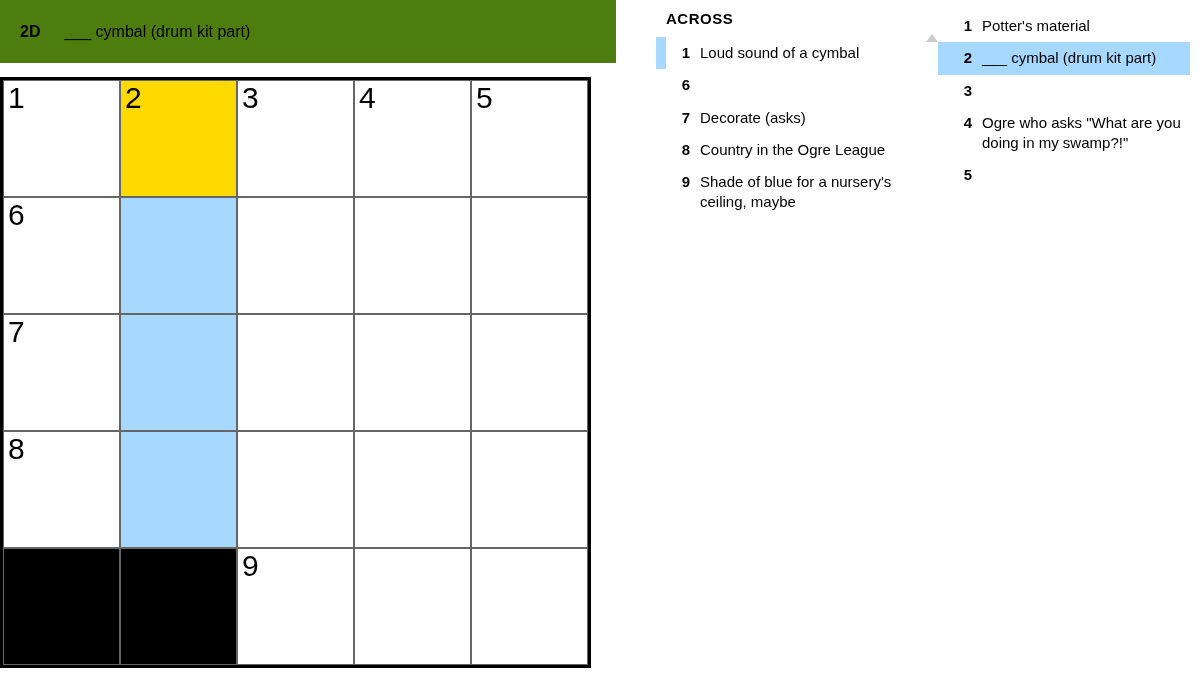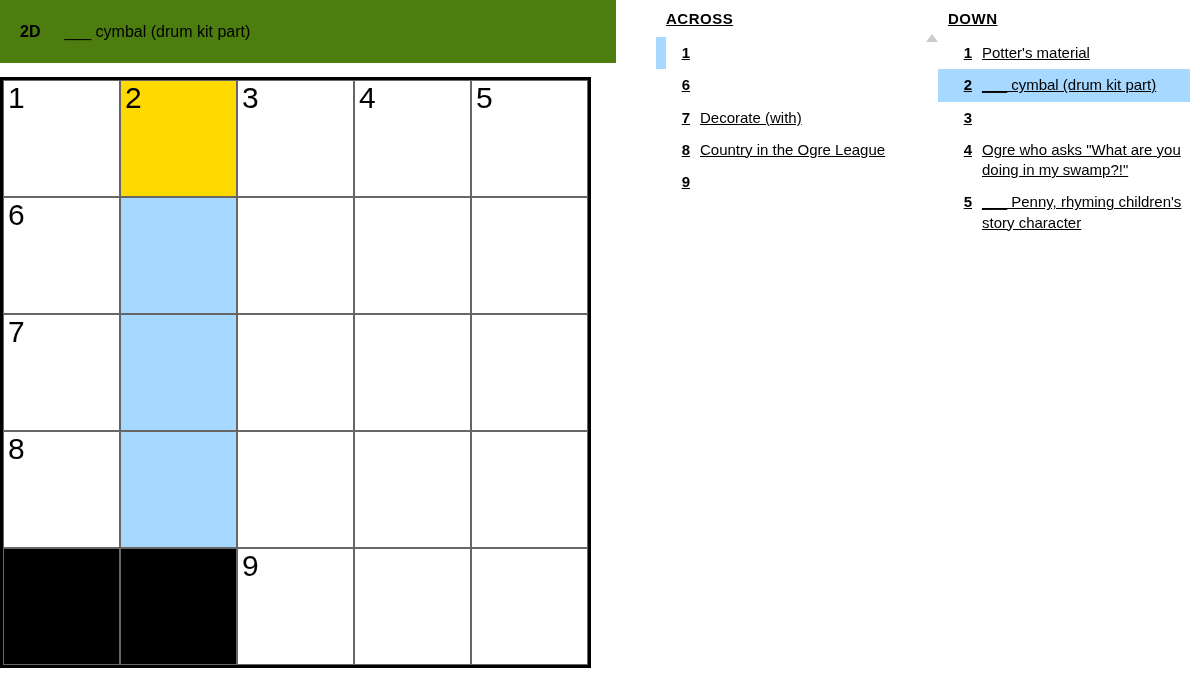--- a/index.html
+++ b/index.html
@@ -59,21 +59,20 @@
 
   .clues {
     flex: 1;
     display: flex;
     padding: 10px 10px 0 40px;
     gap: 30px;
   }
   .clue-col {
     flex: 1;
     min-width: 0;
-    text-decoration: underline;
   }
   .clue-col h3 {
     font-size: 15px;
     font-weight: 700;
     letter-spacing: 0.5px;
     margin-bottom: 10px;
     padding-left: 10px;
   }
   .clue-item {
     display: flex;
@@ -161,54 +160,54 @@
   </div>
 </div>
 
 <div class="clues" style="position:relative">
   <div class="tri"></div>
   <div class="clue-col">
     <h3>ACROSS</h3>
     <div id="across-list">
         <div class="clue-item related">
           <span class="n">1</span>
+          <span class="t">Loud sound of a cymbal</span>
         </div>
         <div class="clue-item">
           <span class="n">6</span>
         </div>
         <div class="clue-item">
           <span class="n">7</span>
-          <span class="t">Decorate (with)</span>
+          <span class="t">Decorate (asks)</span>
         </div>
         <div class="clue-item">
           <span class="n">8</span>
           <span class="t">Country in the Ogre League</span>
         </div>
         <div class="clue-item">
           <span class="n">9</span>
+          <span class="t">Shade of blue for a nursery's ceiling, maybe</span>
         </div>
       </div>
   </div>
   <div class="clue-col">
-    <h3>DOWN</h3>
     <div id="down-list">
         <div class="clue-item">
           <span class="n">1</span>
           <span class="t">Potter's material</span>
         </div>
         <div class="clue-item selected">
           <span class="n">2</span>
           <span class="t">___ cymbal (drum kit part)</span>
         </div>
         <div class="clue-item">
           <span class="n">3</span>
         </div>
         <div class="clue-item">
           <span class="n">4</span>
           <span class="t">Ogre who asks "What are you doing in my swamp?!"</span>
         </div>
         <div class="clue-item">
           <span class="n">5</span>
-          <span class="t">___ Penny, rhyming children's story character</span>
         </div>
       </div>
   </div>
 </div>
 
 </body></html>

